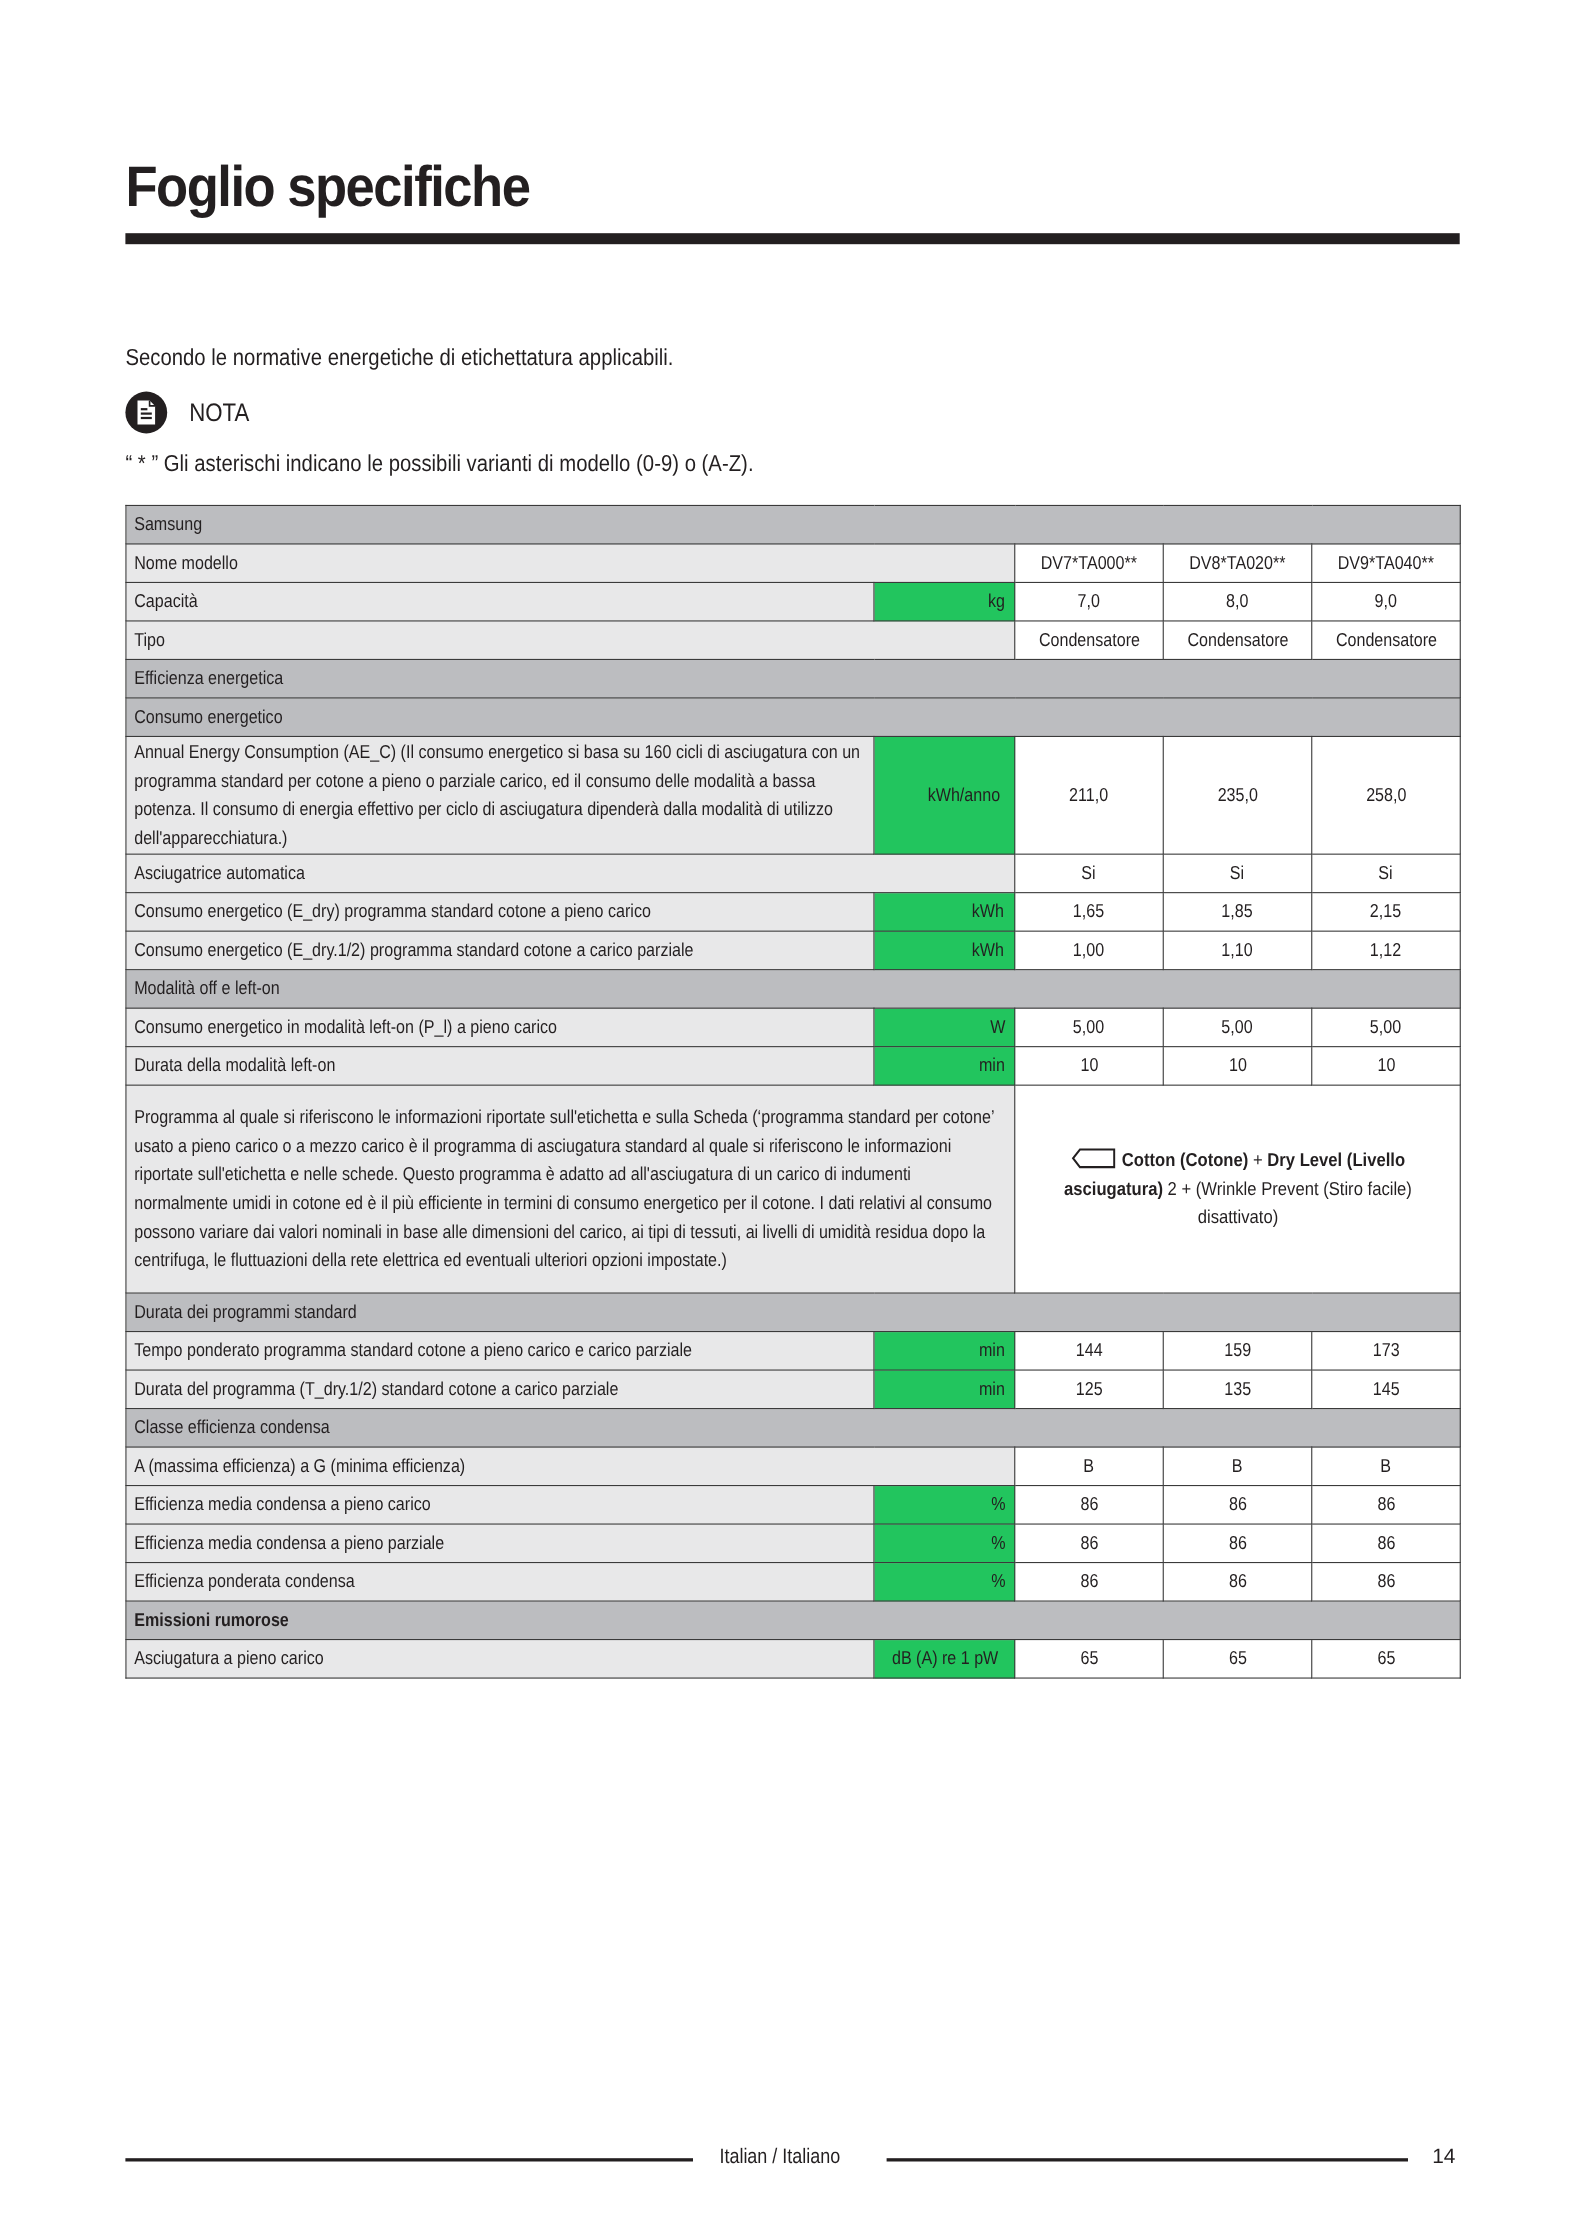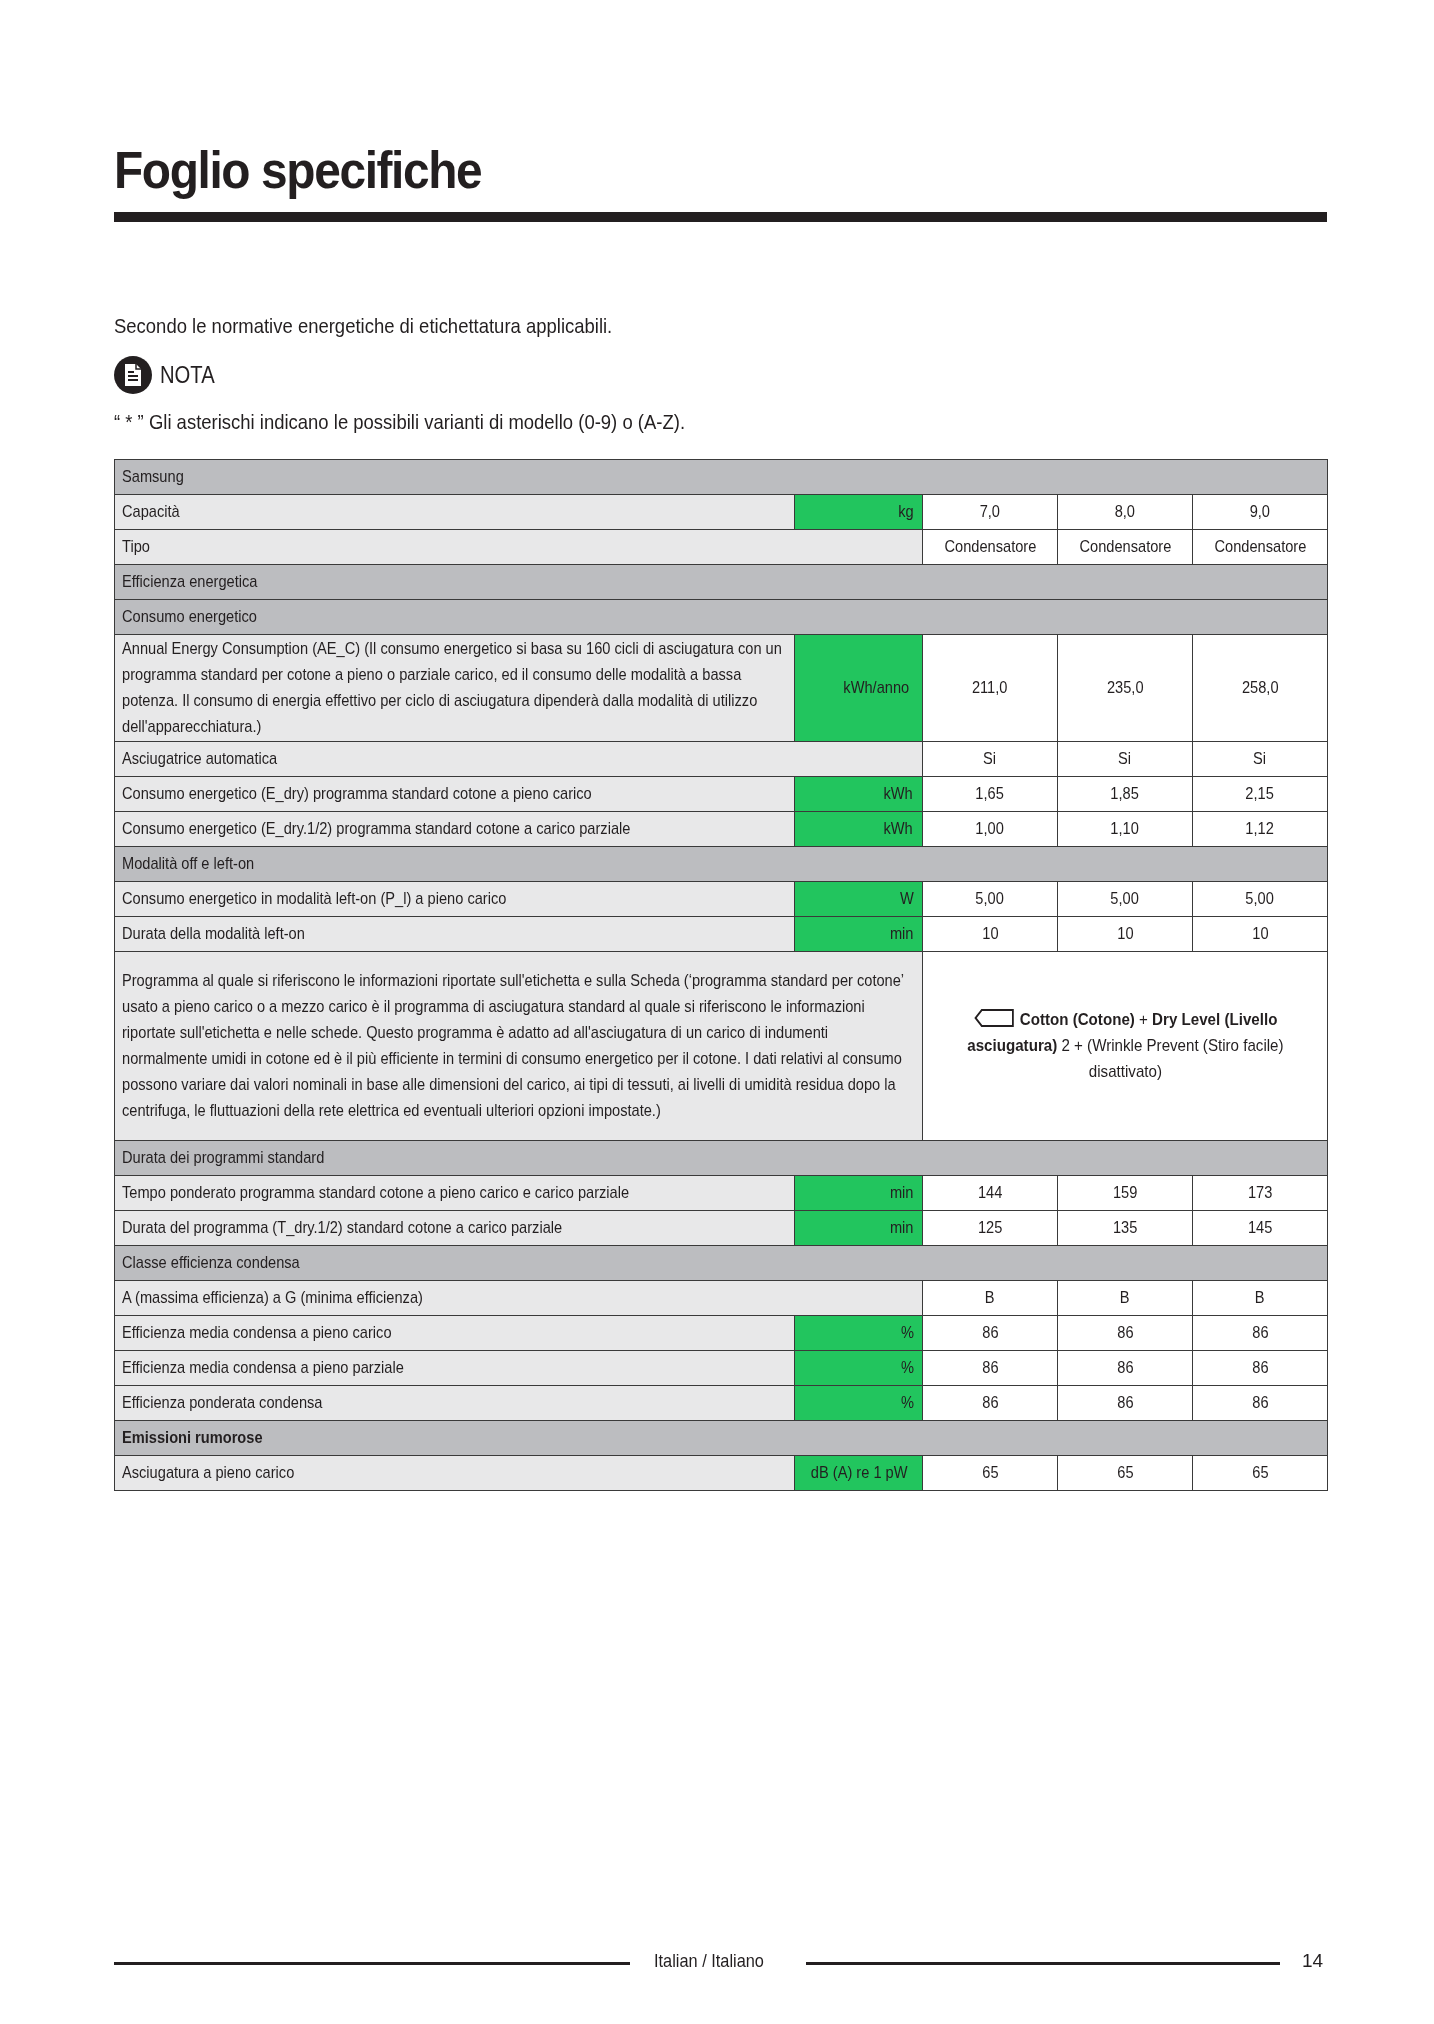--- a/index.html
+++ b/index.html
@@ -13,21 +13,21 @@
     transform: scaleX(0.92); transform-origin: left top;
   }
   .title-rule {
     position: absolute; left: 114px; top: 212px; width: 1213px; height: 10px; background: #231f20;
   }
   .intro {
     position: absolute; left: 114px; top: 314px; font-size: 21px;
     transform: scaleX(0.88); transform-origin: left top; white-space: nowrap;
   }
   .nota {
-    position: absolute; left: 114px; top: 356px; display: flex; align-items: center; gap: 8px;
+    position: absolute; left: 114px; top: 356px; display: flex; align-items: center; gap: 20px;
   }
   .nota-icon {
     width: 38px; height: 38px; border-radius: 50%; background: #231f20;
     display: flex; align-items: center; justify-content: center;
   }
   .nota-label { font-size: 23px; transform: scaleX(0.88); transform-origin: left center; }
   .asterisk-note {
     position: absolute; left: 114px; top: 410px; font-size: 21px;
     transform: scaleX(0.88); transform-origin: left top; white-space: nowrap;
   }
@@ -91,20 +91,26 @@
       <col style="width:135px">
       <col style="width:135px">
       <col style="width:135px">
   </colgroup>
 
   <tbody>
       <tr class="sec">
     <td colspan="5"><span class="txt">Samsung</span></td>
   </tr>
   <tr>
+    <td colspan="2" class="lbl"><span class="txt">Nome modello</span></td>
+    <td class="val"><span class="ctxt">DV7*TA000**</span></td>
+    <td class="val"><span class="ctxt">DV8*TA020**</span></td>
+    <td class="val"><span class="ctxt">DV9*TA040**</span></td>
+  </tr>
+  <tr>
     <td class="lbl"><span class="txt">Capacità</span></td>
     <td class="unit"><span class="ctxt">kg</span></td>
     <td class="val"><span class="ctxt">7,0</span></td>
     <td class="val"><span class="ctxt">8,0</span></td>
     <td class="val"><span class="ctxt">9,0</span></td>
   </tr>
   <tr>
     <td colspan="2" class="lbl"><span class="txt">Tipo</span></td>
     <td class="val"><span class="ctxt">Condensatore</span></td>
     <td class="val"><span class="ctxt">Condensatore</span></td>

